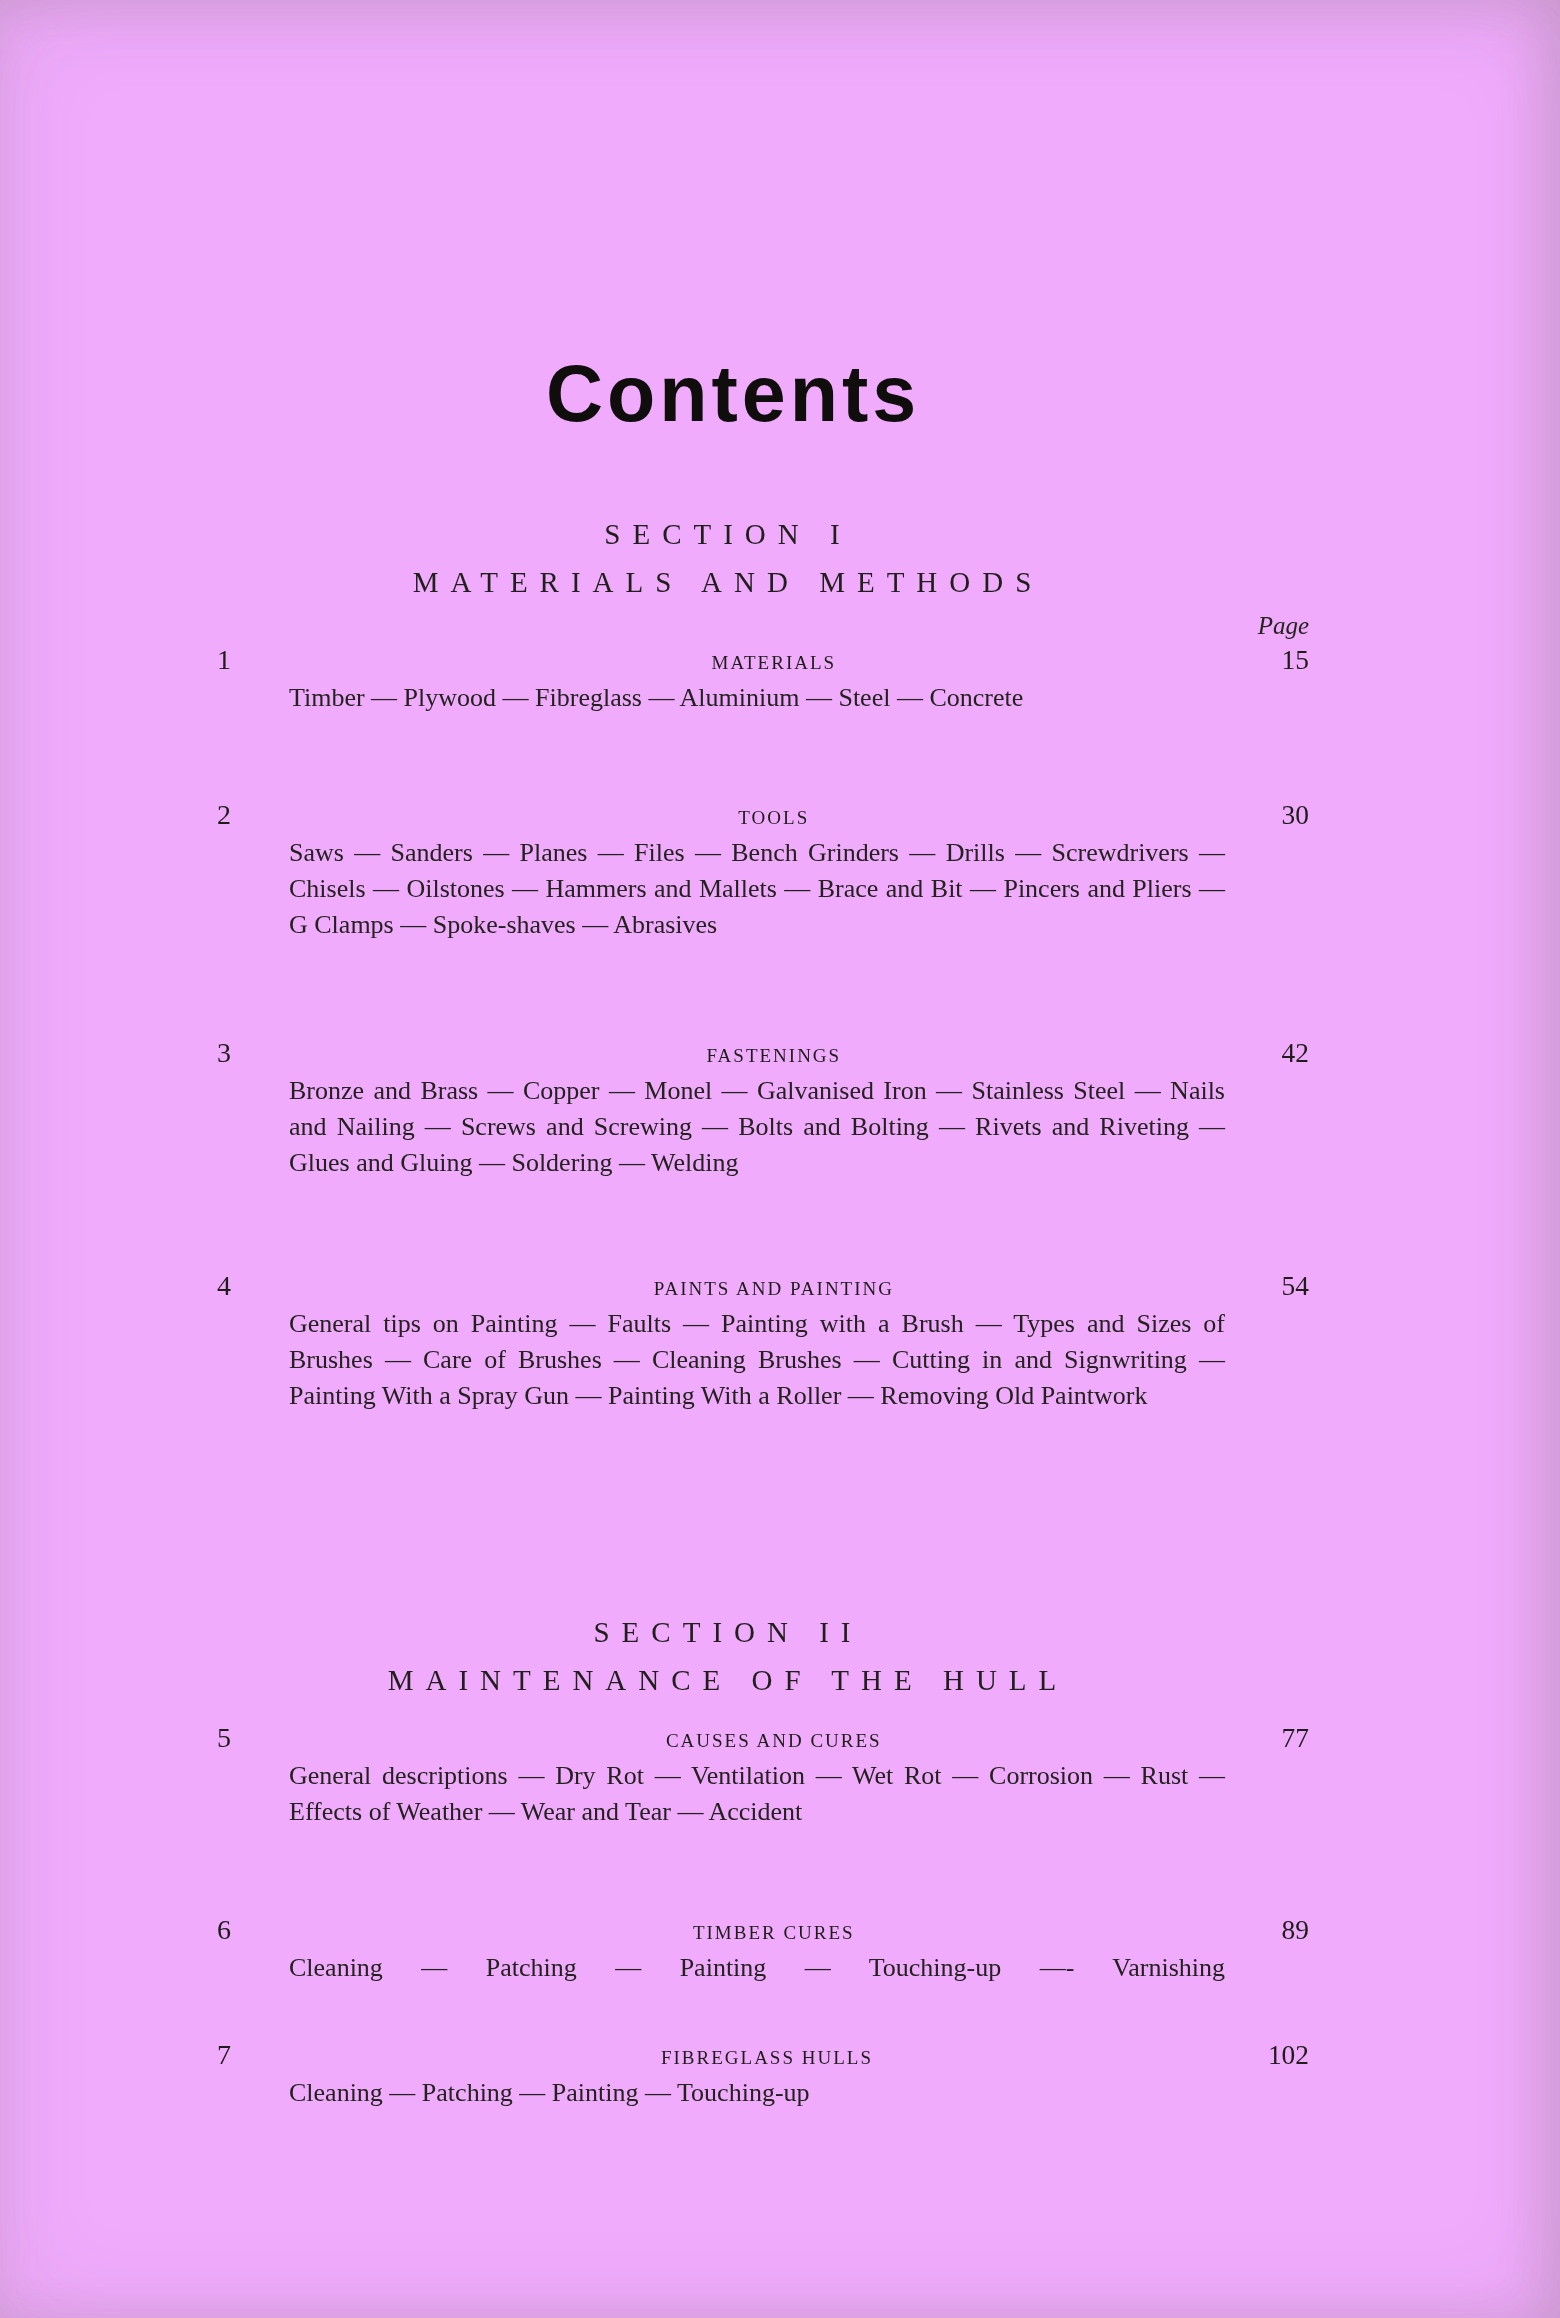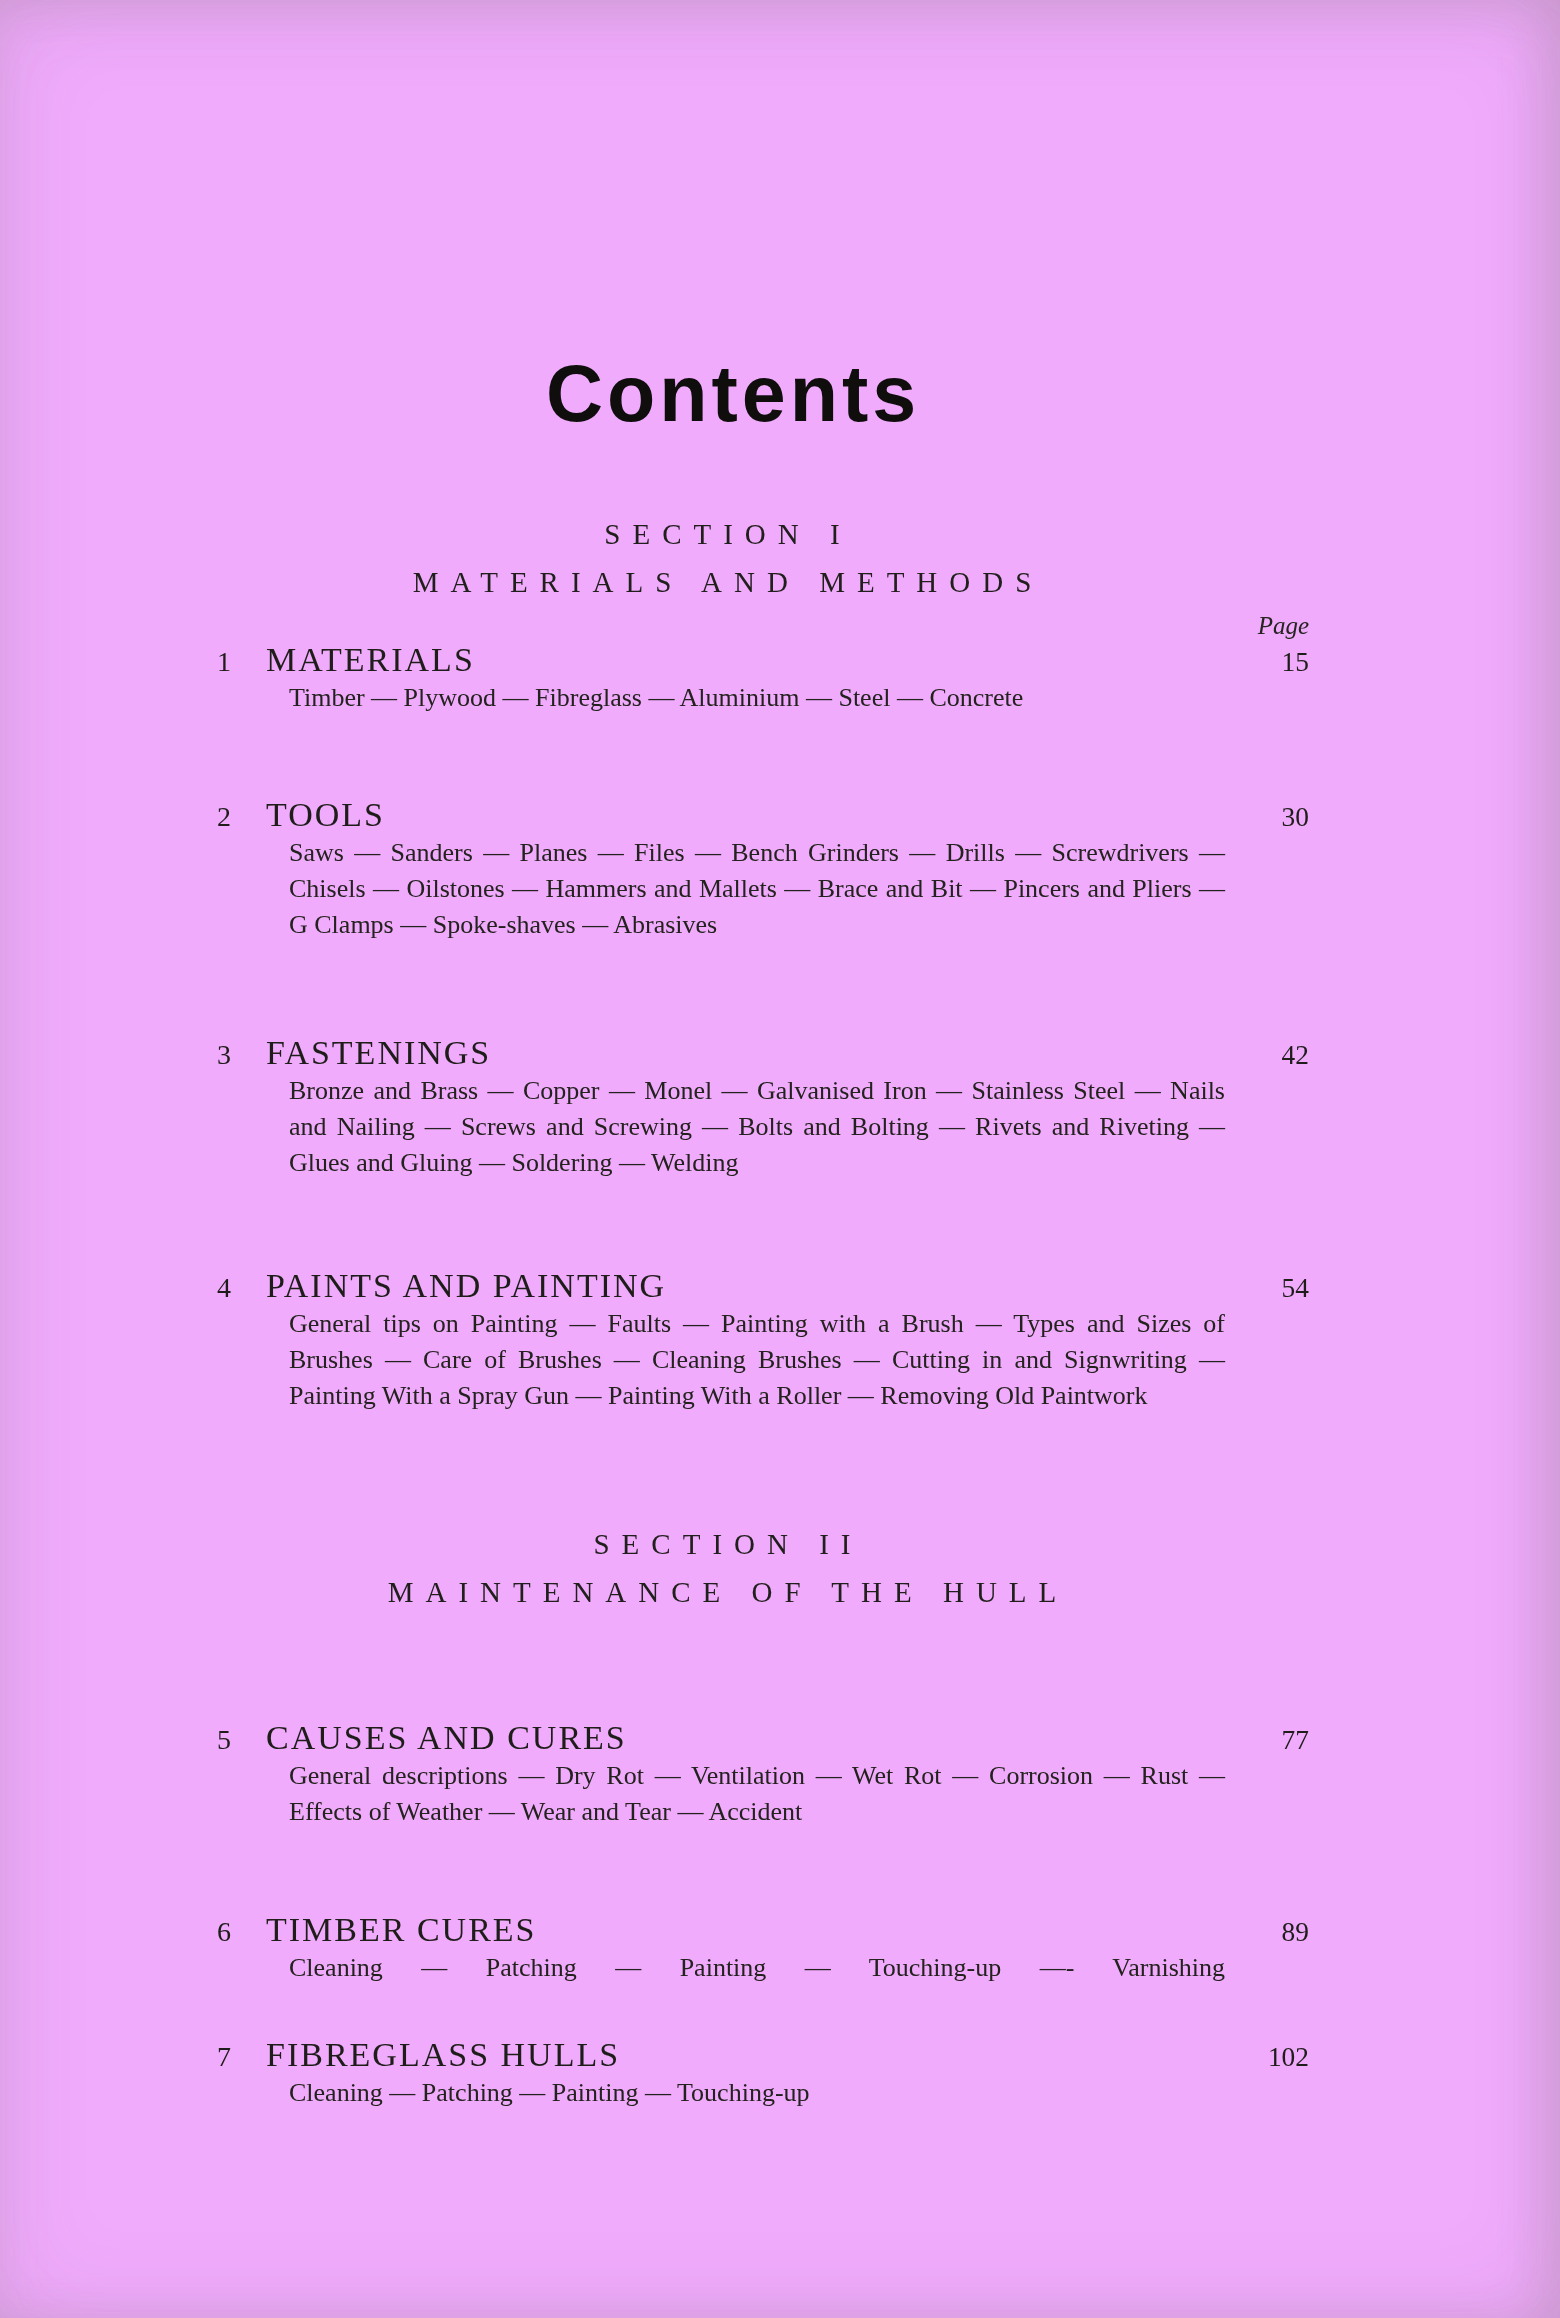--- a/index.html
+++ b/index.html
@@ -44,21 +44,21 @@
     text-align:right;
     font-style:italic;
     font-size:25px;
     color:#26241f;
   }
 
   
   .entry { position:absolute; left:217px; width:1092px; }
   .entry-head { display:flex; align-items:baseline; line-height:35px; }
   .entry-num  { width:49px; font-size:28px; }
-  .entry-title{ flex:1; font-size:34px; letter-spacing:2px; white-space:nowrap; }
+  .entry-title{ flex:1; font-size:19px; letter-spacing:2px; white-space:nowrap;text-align:center; }
   .entry-page { font-size:27.4px; text-align:right; }
   .entry-desc {
     margin-left:72px; width:936px;
     margin-top:0;
     font-size:26px; line-height:36px;
     text-align:justify;
     color:#24221e;
   }
   .entry-desc.stretch { text-align-last: justify; }
 
@@ -108,21 +108,21 @@
 
   <div class="entry" style="top:1268px">
     <div class="entry-head">
       <span class="entry-num">4</span>
       <span class="entry-title">PAINTS AND PAINTING</span>
       <span class="entry-page">54</span>
     </div>
     <div class="entry-desc">General tips on Painting — Faults — Painting with a Brush — Types and Sizes of Brushes — Care of Brushes — Cleaning Brushes — Cutting in and Signwriting — Painting With a Spray Gun — Painting With a Roller — Removing Old Paintwork</div>
   </div>
 
-  <div class="section-head" style="top:1520px">
+  <div class="section-head" style="top:1608px">
     <div class="line1">SECTION II</div>
     <div class="line2">MAINTENANCE OF THE HULL</div>
   </div>
 
   <div class="entry" style="top:1720px">
     <div class="entry-head">
       <span class="entry-num">5</span>
       <span class="entry-title">CAUSES AND CURES</span>
       <span class="entry-page">77</span>
     </div>

